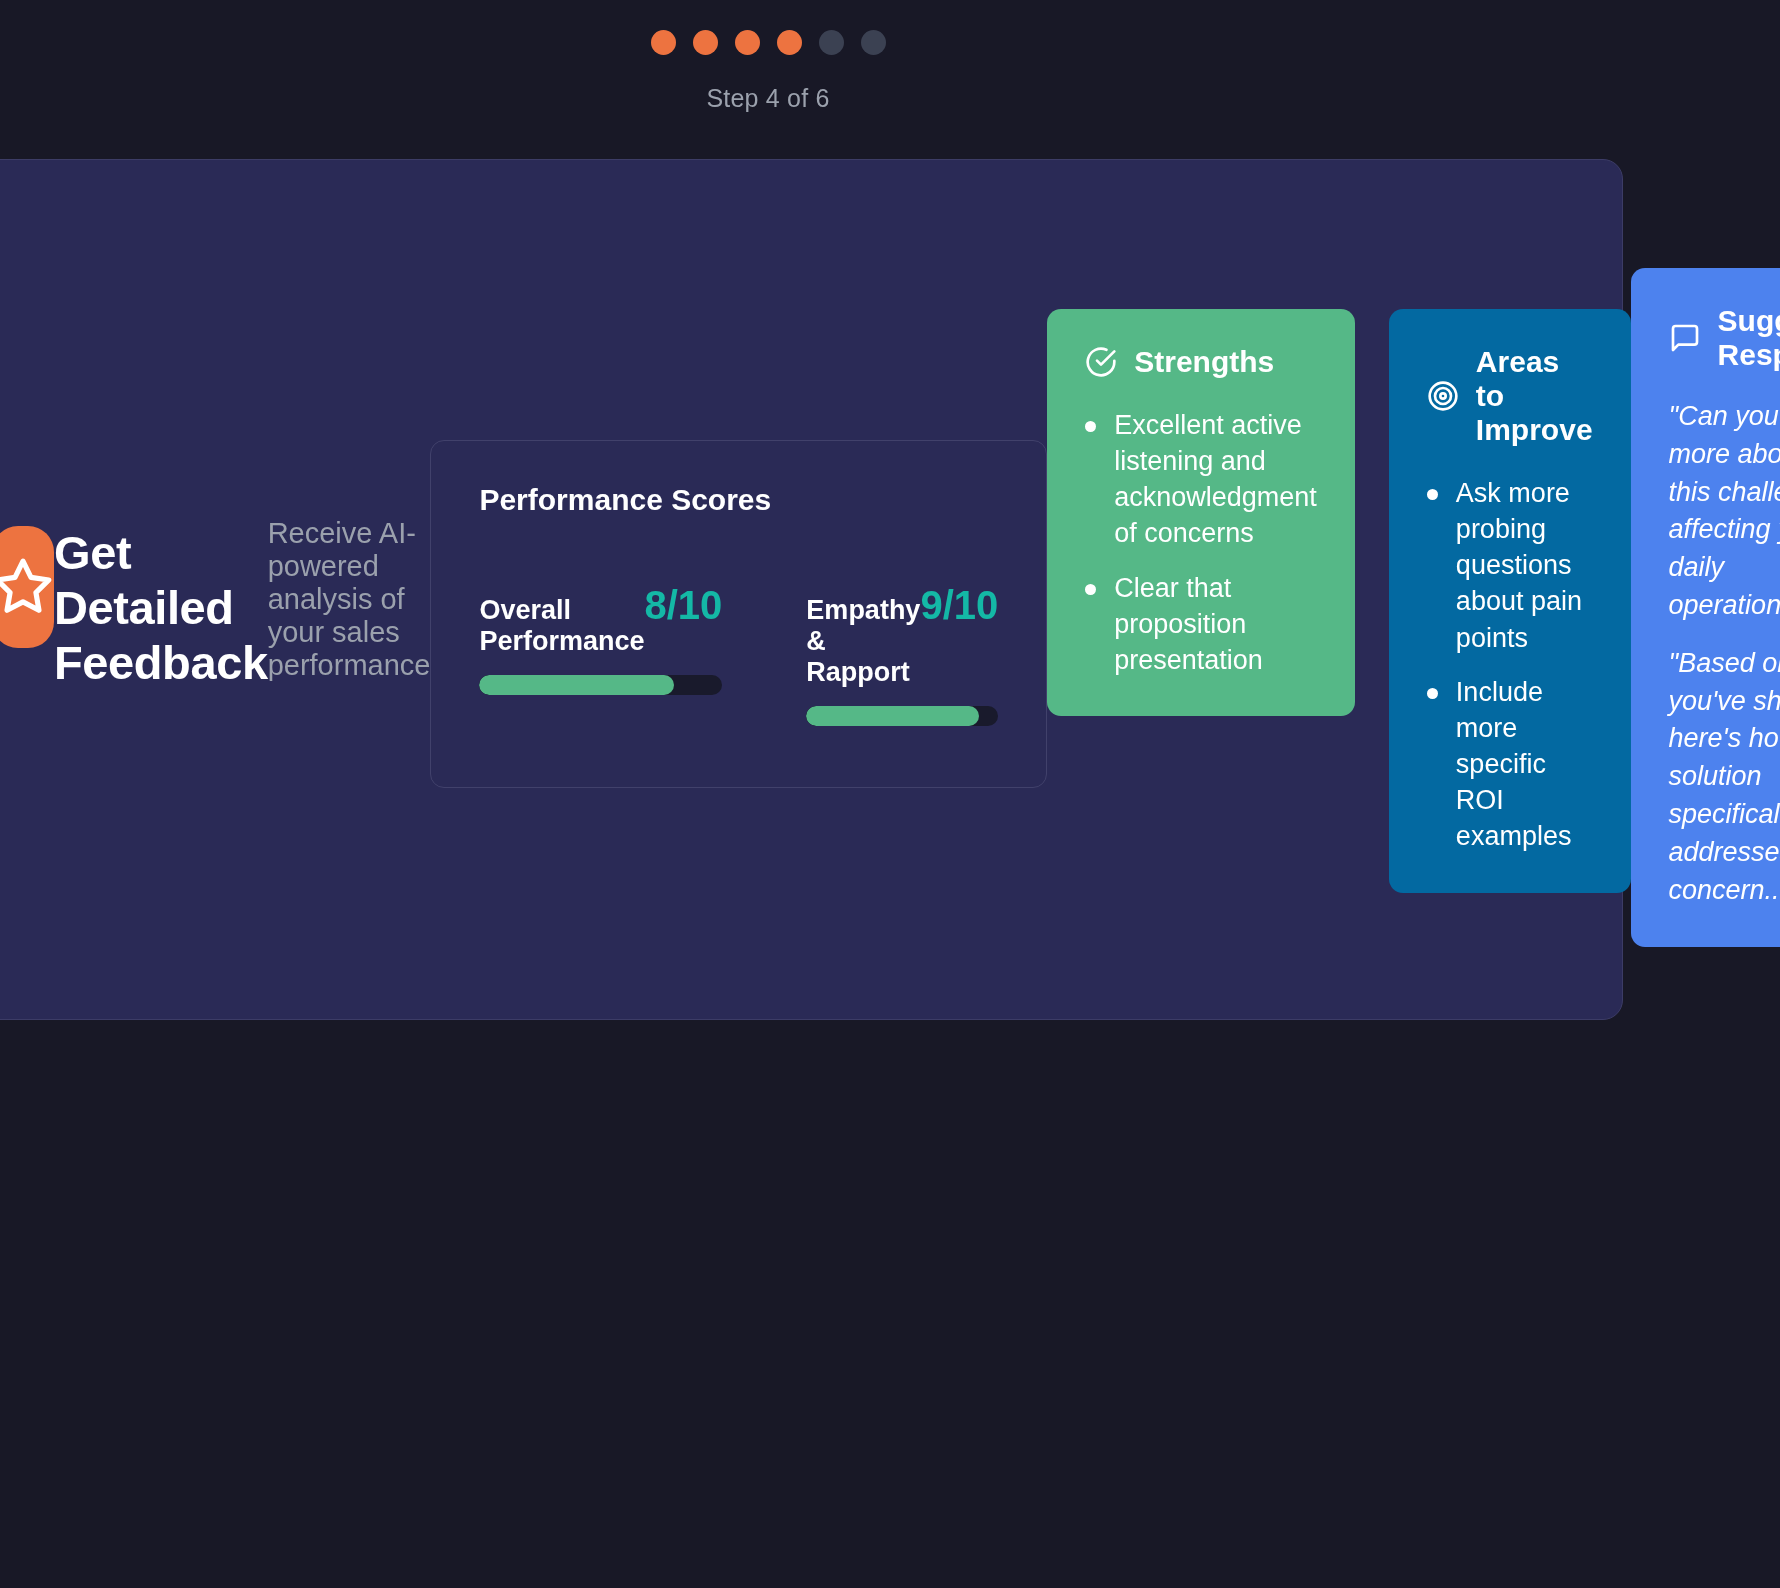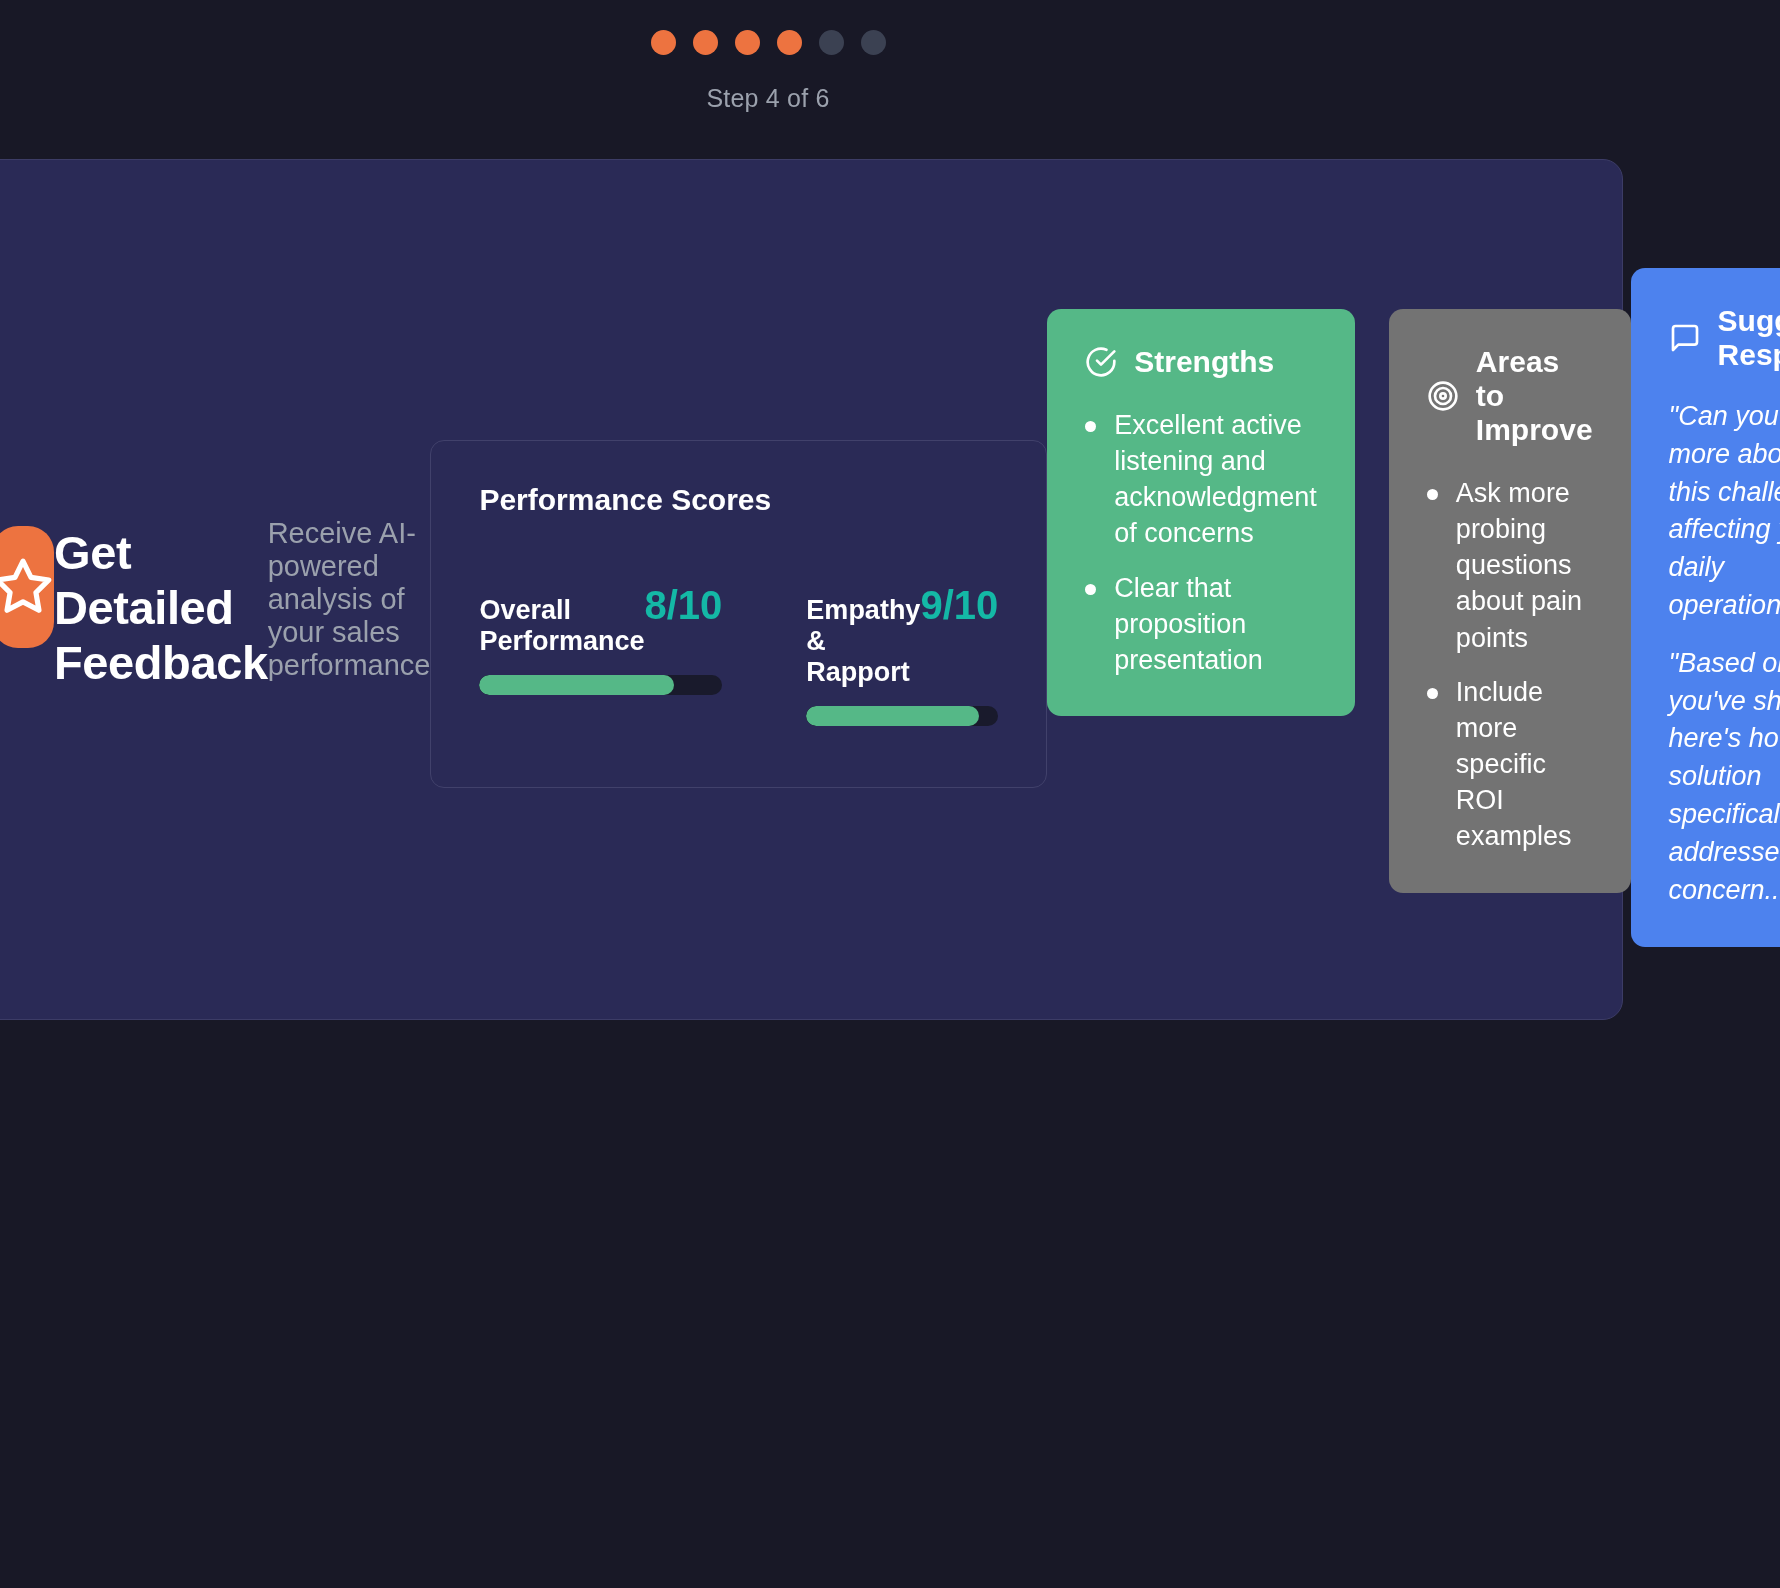--- a/index.html
+++ b/index.html
@@ -140,21 +140,21 @@
     grid-template-columns: 1fr 1fr;
     column-gap: 34px;
     align-items: start;
   }
 
   .fcard {
     border-radius: 14px;
     padding: 36px 38px 38px 38px;
   }
   .fcard.strengths { background: #55b887; }
-  .fcard.improve   { background: #737373; }
+  .fcard.improve   { background: #0369a1; }
   .fcard.suggest   { background: #4d82ee; }
 
   .fcard-head {
     display: flex;
     align-items: center;
     gap: 17px;
   }
   .fcard-head-title {
     font-size: 30px;
     font-weight: bold;

